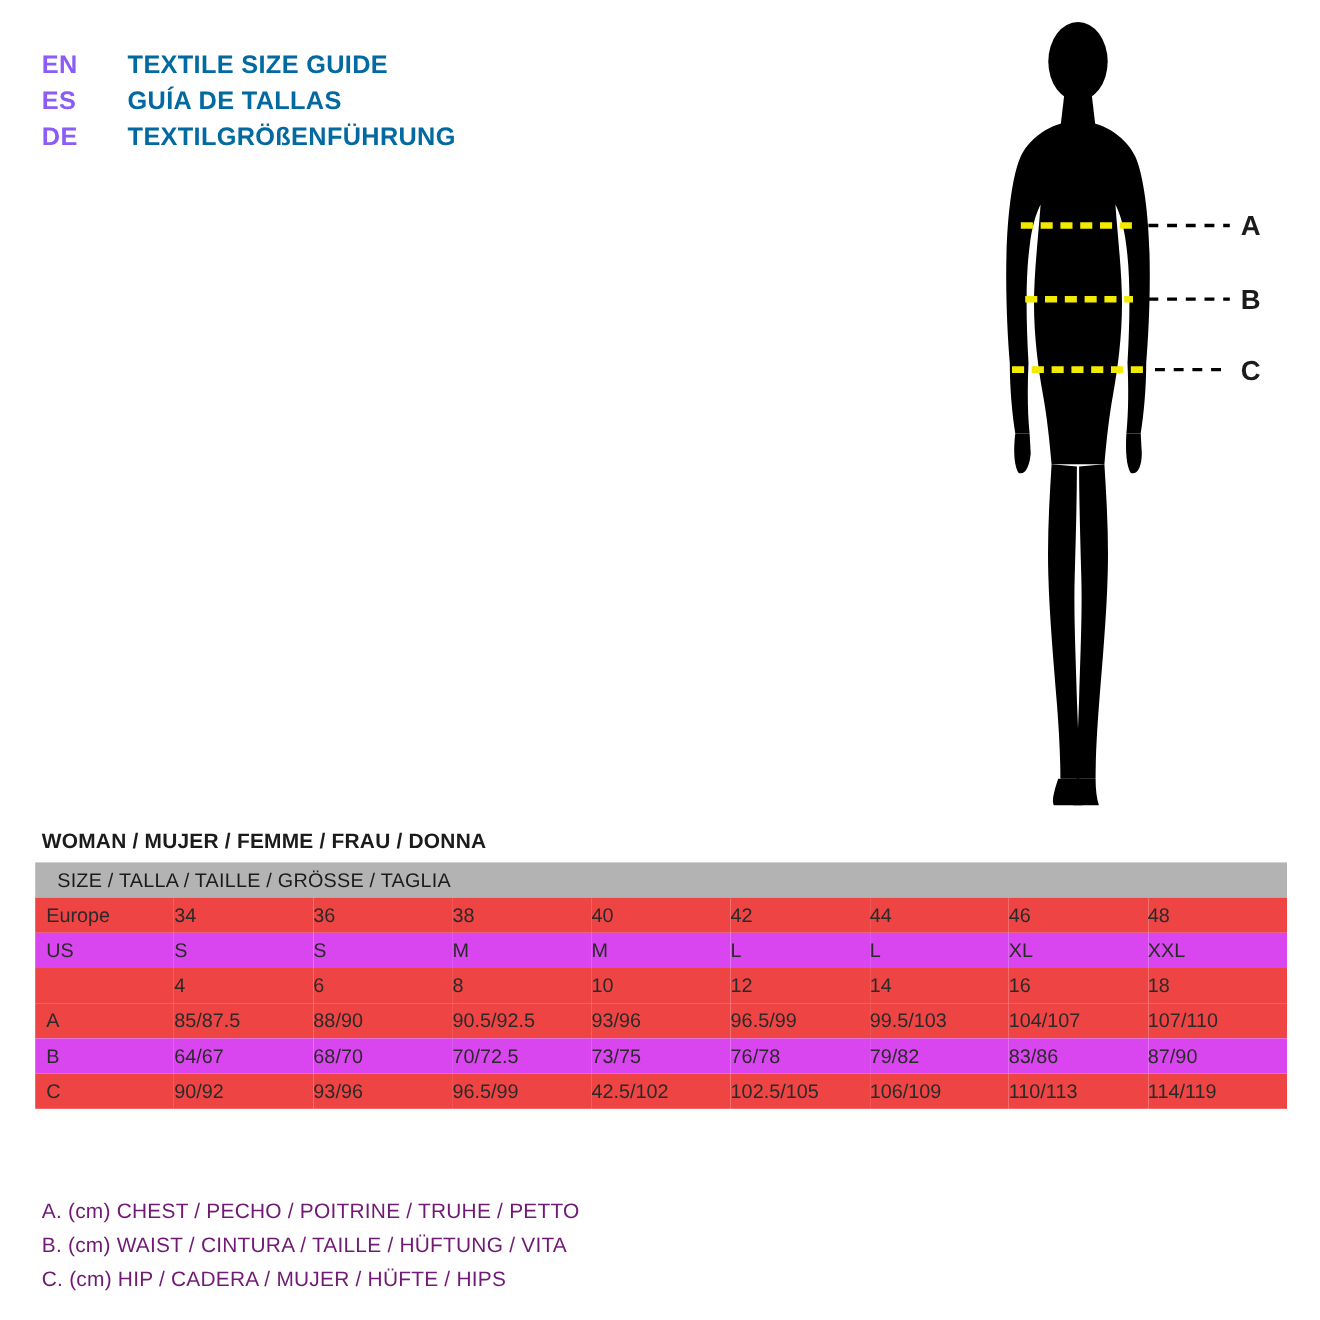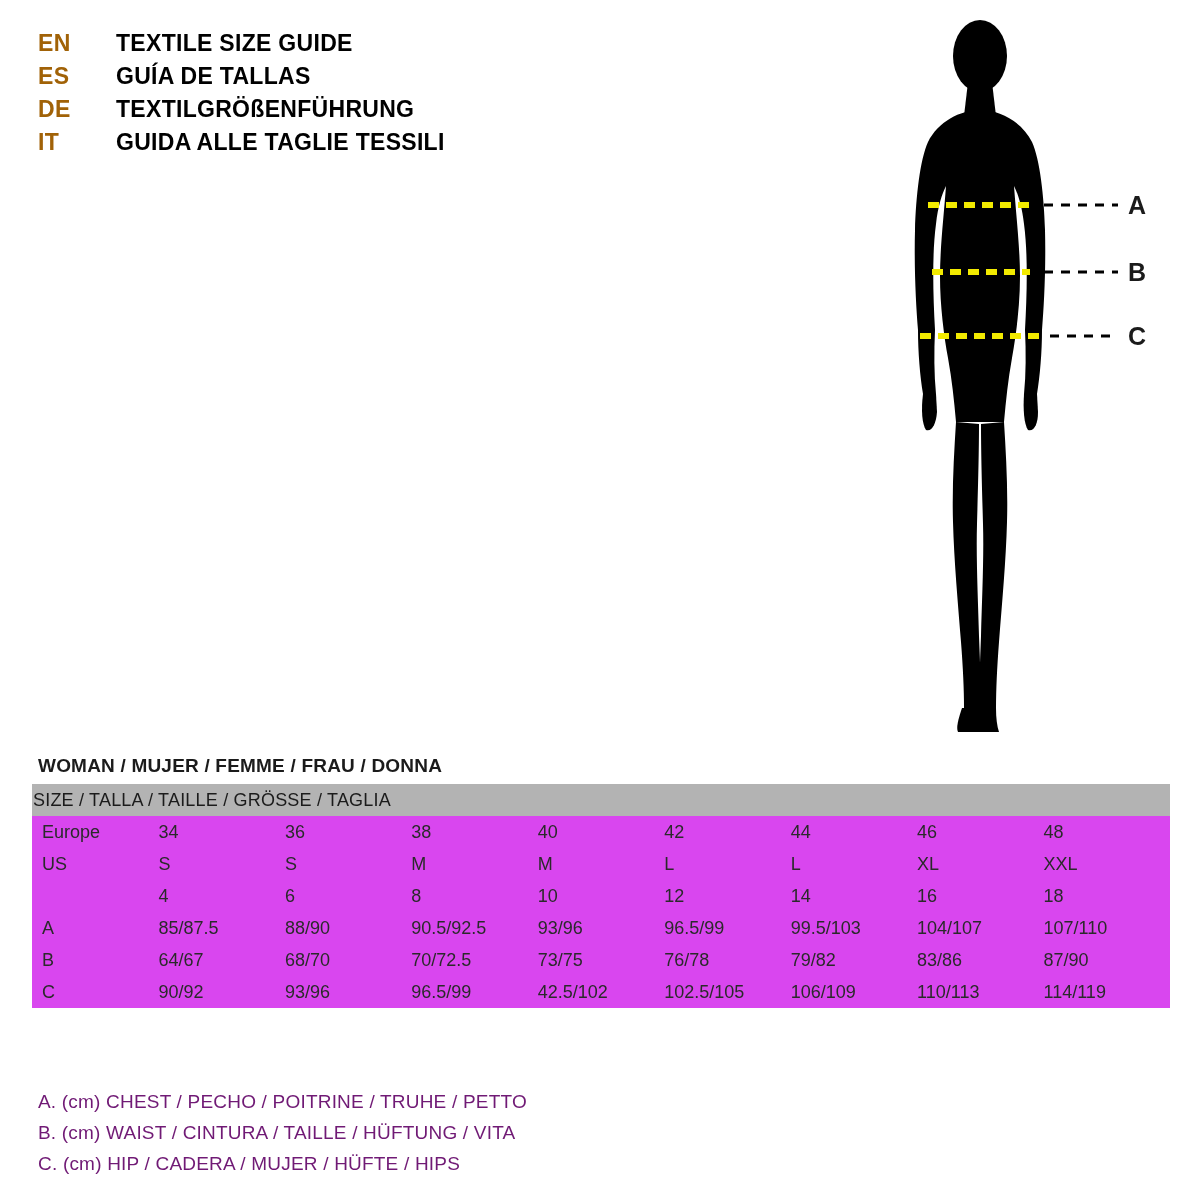--- a/index.html
+++ b/index.html
@@ -26,27 +26,28 @@
   .title-row {
     display: flex;
     align-items: baseline;
     height: 33px;
   }
   .title-lang {
     width: 78px;
     font-size: 23px;
     font-weight: bold;
     letter-spacing: 0.3px;
-    color: #a16207;
+    color: #8b5cf6;
+    margin-top: 15px;
   }
   .title-text {
     font-size: 23px;
     font-weight: bold;
     letter-spacing: 0.3px;
-    color: #000000;
+    color: #0369a1;
     white-space: nowrap;
   }
 
   
   .figure-wrap {
     position: absolute;
     left: 860px;
     top: 18px;
     width: 320px;
     height: 720px;
@@ -79,27 +80,27 @@
   .size-table th, .size-table td {
     padding: 0;
     height: 32px;
     line-height: 32px;
     color: #2a2a2a;
     font-weight: normal;
   }
   .size-table .hdr-row th {
     background: #b3b3b3;
     text-align: left;
-    padding-left: 1px;
+    padding-left: 20px;
     font-size: 18px;
     font-weight: normal;
     color: #1b1b1b;
     letter-spacing: 0.2px;
   }
-  .size-table tbody tr.odd  { background: #d946ef; }
+  .size-table tbody tr.odd  { background: #ef4444; }
   .size-table tbody tr.even { background: #d946ef; }
   .size-table td.label {
     text-align: left;
     padding-left: 10px;
     width: 186px;
   }
   .size-table td.val {
   }
 
   
@@ -127,24 +128,20 @@
     <span class="title-lang">EN</span>
     <span class="title-text">TEXTILE SIZE GUIDE</span>
   </div>
   <div class="title-row">
     <span class="title-lang">ES</span>
     <span class="title-text">GUÍA DE TALLAS</span>
   </div>
   <div class="title-row">
     <span class="title-lang">DE</span>
     <span class="title-text">TEXTILGRÖßENFÜHRUNG</span>
-  </div>
-  <div class="title-row">
-    <span class="title-lang">IT</span>
-    <span class="title-text">GUIDA ALLE TAGLIE TESSILI</span>
   </div>
 </div>
 
 <div class="figure-wrap">
   <svg width="320" height="720" viewBox="0 0 320 720" xmlns="http://www.w3.org/2000/svg">
     <g>
 
       <ellipse cx="120" cy="38" rx="27" ry="36" fill="#000000"></ellipse>
 
       <path d="M108 64 L132 64 L136 98 L104 98 Z" fill="#000000"></path>

